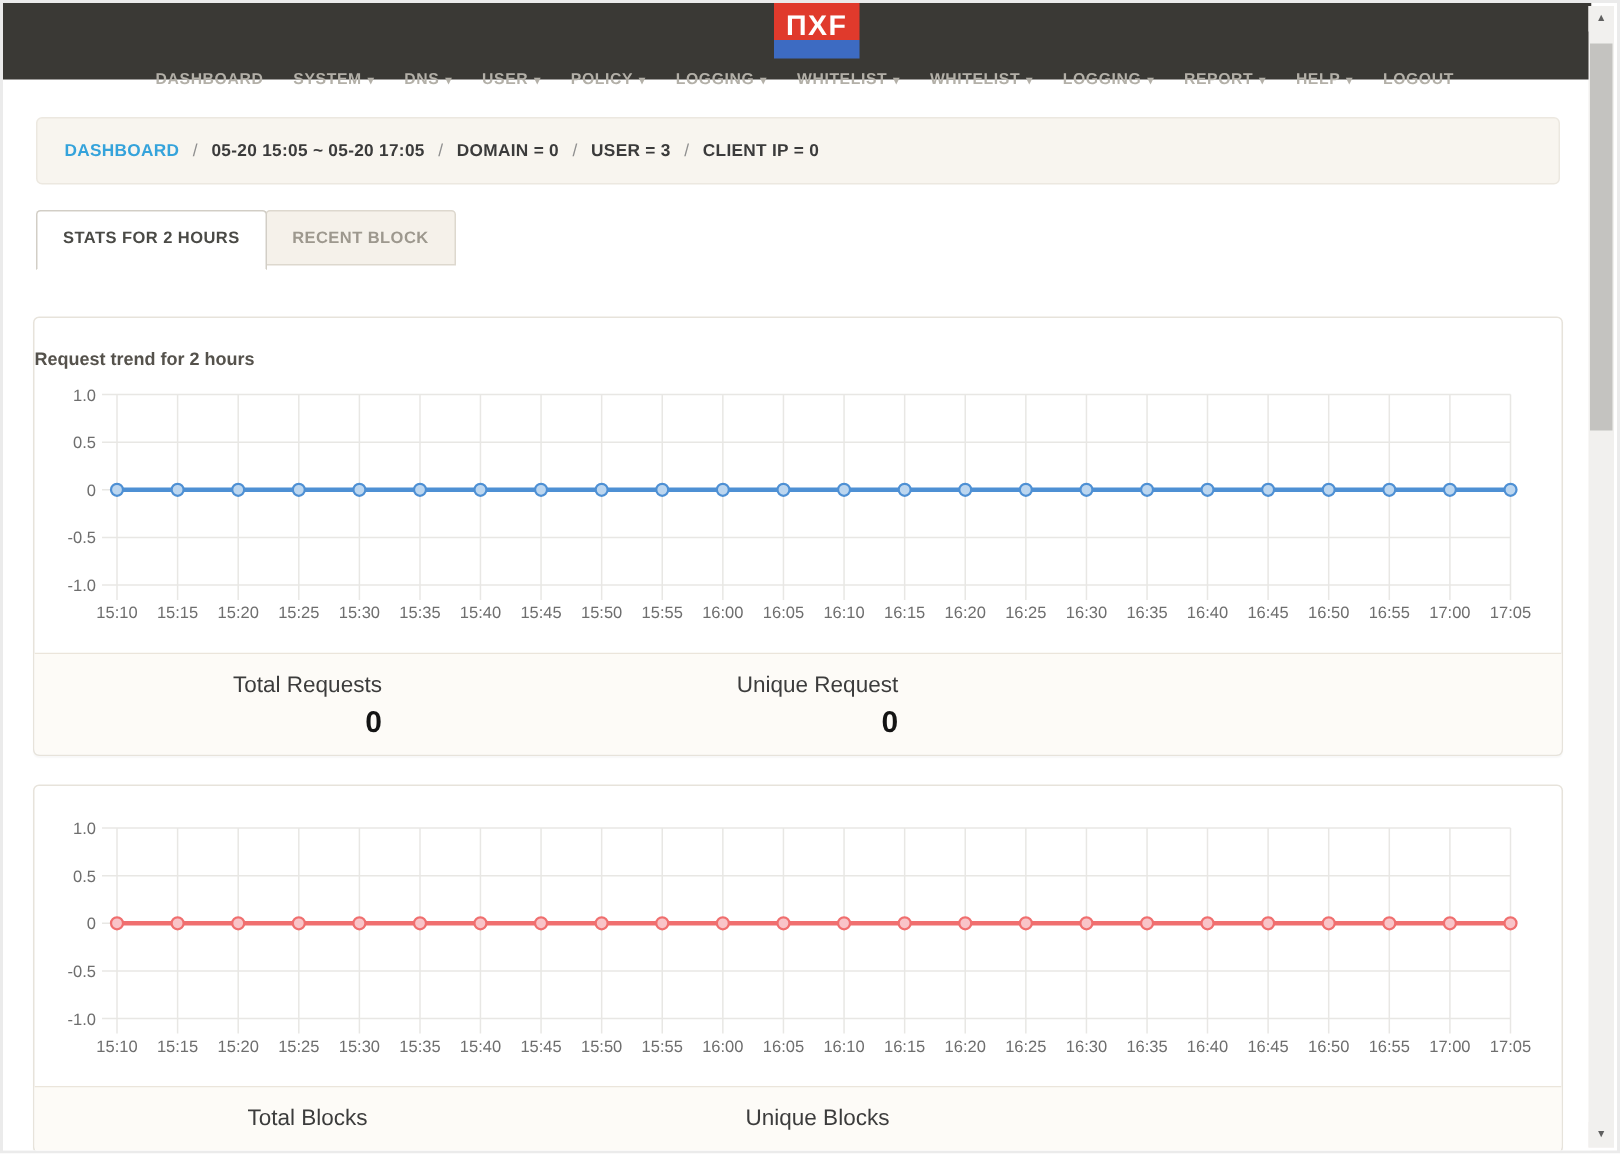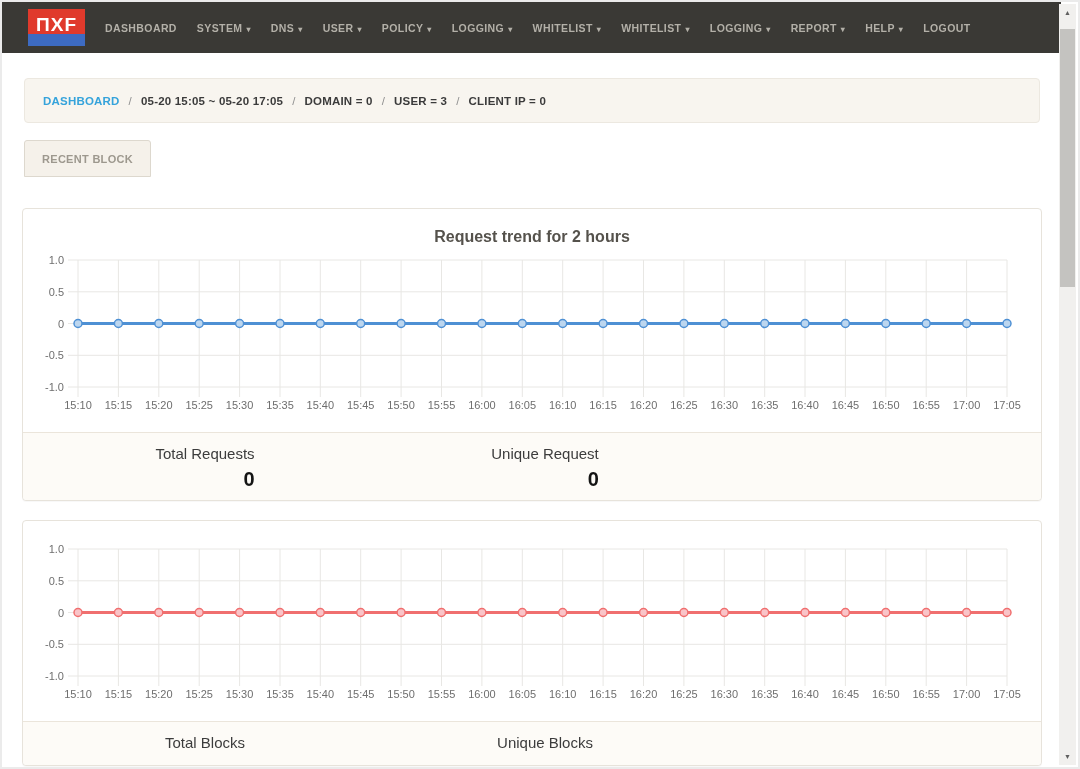--- a/index.html
+++ b/index.html
@@ -7,21 +7,21 @@
   body { font-family:"Liberation Sans", sans-serif; }
 
   .window {
     position:relative; width:1080px; height:769px;
     border:2px solid #ebebeb; background:#fff; overflow:hidden;
   }
   .page { position:absolute; top:0; left:0; right:17px; bottom:0; overflow:hidden; background:#fff; }
 
   
   .navbar {
-    height:51px; background:#3a3935; display:flex; align-items:center;
+    height:51px; background:#3a3935; display:flex; align-items:center;flex-direction:column;
   }
   .logo {
     margin-left:26px; width:57px; height:37px; flex:0 0 auto;
     background:linear-gradient(#e03a2c 0 67%, #3d6bc2 67% 100%);
     display:flex; align-items:center; justify-content:center;
     color:#fff; font-weight:bold; font-size:19px; letter-spacing:1px;
     cursor:pointer; padding-bottom:5px;
   }
   .nav-menu { display:flex; align-items:center; margin-left:10px; }
   .nav-item {
@@ -54,21 +54,21 @@
   .tab + .tab { margin-left:-1px;text-align:center; }
 
   
   .cards { margin:31px 19px 0 20px; }
   .chart-card {
     width:1020px; background:#fff; border:1px solid #e7e3db; border-radius:4px;
     padding-top:20px; box-shadow:0 1px 1px rgba(0,0,0,.03);
   }
   .chart-card + .chart-card { margin-top:19px; }
   .chart-title {
-    text-align:center; font-size:16px; font-weight:700; color:#55524c;
+    font-size:12px; font-weight:700; color:#55524c;
     height:15px; line-height:15px; margin-bottom:8px;
   }
   .chart-svg { display:block; margin:0 auto; }
   .chart-svg text { font-family:"Liberation Sans", sans-serif; }
   .chart-gap { height:18px; }
   .stats-row {
     border-top:1px solid #ebe5db; background:#fdfbf7;
     padding:12px 0 9px 12px; border-radius:0 0 4px 4px; white-space:nowrap;
   }
   .stat-cell { display:inline-block; width:340px; text-align:center; vertical-align:top; }
@@ -127,20 +127,21 @@
           <span class="bc-sep">/</span>
           <span class="bc-item">DOMAIN = 0</span>
           <span class="bc-sep">/</span>
           <span class="bc-item">USER = 3</span>
           <span class="bc-sep">/</span>
           <span class="bc-item">CLIENT IP = 0</span>
         </span>
     </div>
 
     <div class="tab-bar">
+        <div class="tab active">STATS FOR 2 HOURS</div>
         <div class="tab">RECENT BLOCK</div>
       </div>
 
     <main class="cards">
         <section class="chart-card">
           <div class="chart-title">Request trend for 2 hours</div>
           <svg width="1004" height="162" class="chart-svg">
             <line x1="38" y1="8.0" x2="977" y2="8.0" stroke="#e8e7e4" stroke-width="1"></line>
             <text x="34" y="12" text-anchor="end" font-size="11" fill="#6e6e6e">1.0</text>
             <line x1="38" y1="39.8" x2="977" y2="39.8" stroke="#e8e7e4" stroke-width="1"></line>

